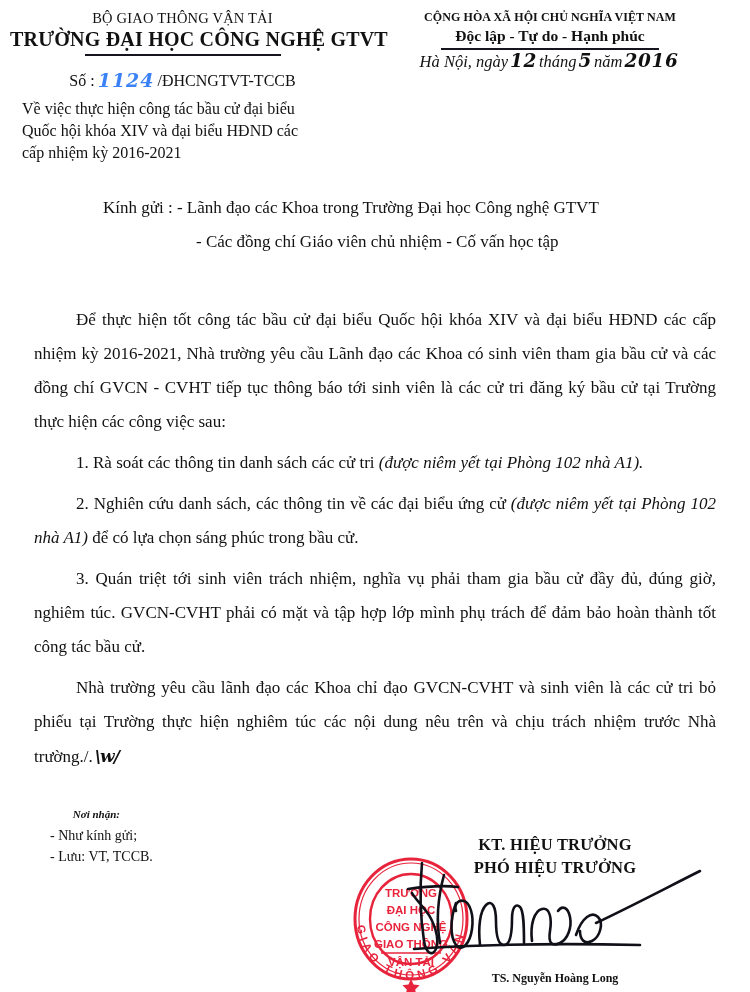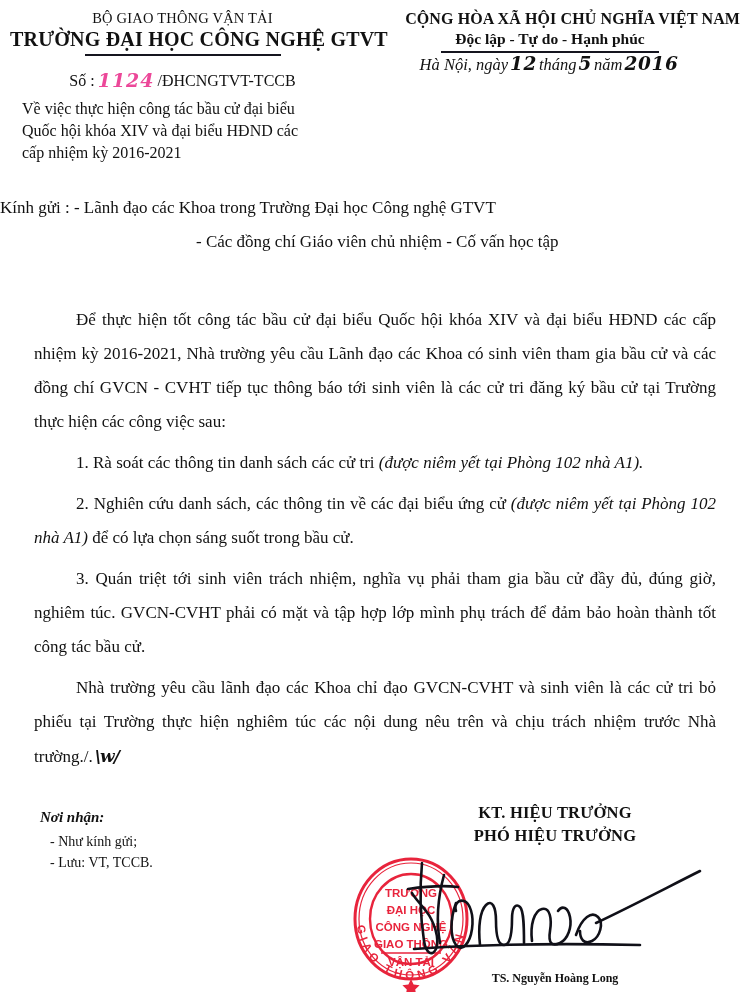--- a/index.html
+++ b/index.html
@@ -48,25 +48,24 @@
     white-space: nowrap;
   }
   .org-main {
     font-size: 20px;
     font-weight: bold;
     letter-spacing: .2px;
     white-space: nowrap;
     margin-top: 1px;
   }
   .nation-top {
-    font-size: 16px;
+    font-size: 12px;
     font-weight: bold;
     letter-spacing: .1px;
     white-space: nowrap;
-    text-align: right;
   }
   .nation-motto {
     font-size: 15.5px;
     font-weight: bold;
     margin-top: 2px;
     white-space: nowrap;
   }
   .rule {
     height: 1.6px;
     background: #15151f;
@@ -80,21 +79,21 @@
     font-size: 16px;
     text-align: center;
     white-space: nowrap;
   }
   .hw {
     font-family: "DejaVu Serif", serif;
     font-style: italic;
     font-size: 19px;
     font-weight: 600;
     letter-spacing: 1px;
-    color: #ec4899;
+    color: #3b82f6;
     vertical-align: -1px;
     padding: 0 3px;
   }
   .subject {
     margin-top: 7px;
     font-size: 16px;
     line-height: 1.38;
     text-align: left;
     padding-left: 12px;
     width: 290px;
@@ -114,21 +113,21 @@
   }
 
   
   .recipients {
     position: absolute;
     top: 198px;
     left: 0;
     width: 750px;
     font-size: 17px;
   }
-  .recip-1 { }
+  .recip-1 { padding-left: 103px; }
   .recip-2 { padding-left: 196px; margin-top: 14px; }
 
   
   .body {
     position: absolute;
     top: 303px;
     left: 34px;
     width: 682px;
     font-size: 17px;
     line-height: 34px;
@@ -153,38 +152,40 @@
   .recv {
     position: absolute;
     left: 40px;
     top: 806px;
     font-size: 14px;
     line-height: 1.5;
   }
   .recv-title {
     font-style: italic;
     font-weight: bold;
-    font-size: 15px;
+    font-size: 11px;
     margin-bottom: 2px;
+    text-align: center;
   }
   .recv-item { padding-left: 10px; }
 
   .signblock {
     position: absolute;
     left: 390px;
     top: 803px;
     width: 330px;
     text-align: center;
   }
   .sign-role1,
   .sign-role2 {
     font-size: 16.5px;
     font-weight: bold;
     letter-spacing: .2px;
     white-space: nowrap;
+    margin-top: 32px;
   }
   .sign-role2 { margin-top: 3px; }
   .sign-name {
     position: absolute;
     left: 0;
     top: 168px;
     width: 330px;
     text-align: center;
     font-size: 12px;
     font-weight: bold;
@@ -242,21 +243,21 @@
     <div class="recip-1">Kính gửi : - Lãnh đạo các Khoa trong Trường Đại học Công nghệ GTVT</div>
     <div class="recip-2">- Các đồng chí Giáo viên chủ nhiệm - Cố vấn học tập</div>
   </div>
 
   <div class="body">
 
     <p><span>Để thực hiện tốt công tác bầu cử đại biểu Quốc hội khóa XIV và đại biểu HĐND các cấp nhiệm kỳ 2016-2021, Nhà trường yêu cầu Lãnh đạo các Khoa có sinh viên tham gia bầu cử và các đồng chí GVCN - CVHT tiếp tục thông báo tới sinh viên là các cử tri đăng ký bầu cử tại Trường thực hiện các công việc sau:</span></p>
 
     <p><span>1. Rà soát các thông tin danh sách các cử tri </span><span class="it">(được niêm yết tại Phòng 102 nhà A1).</span></p>
 
-    <p><span>2. Nghiên cứu danh sách, các thông tin về các đại biểu ứng cử </span><span class="it">(được niêm yết tại Phòng 102 nhà A1)</span><span> để có lựa chọn sáng suốt trong bầu cử.</span></p>
+    <p><span>2. Nghiên cứu danh sách, các thông tin về các đại biểu ứng cử </span><span class="it">(được niêm yết tại Phòng 102 nhà A1)</span><span> để có lựa chọn sáng phúc trong bầu cử.</span></p>
 
     <p><span>3. Quán triệt tới sinh viên trách nhiệm, nghĩa vụ phải tham gia bầu cử đầy đủ, đúng giờ, nghiêm túc. GVCN-CVHT phải có mặt và tập hợp lớp mình phụ trách để đảm bảo hoàn thành tốt công tác bầu cử.</span></p>
 
     <p><span>Nhà trường yêu cầu lãnh đạo các Khoa chỉ đạo GVCN-CVHT và sinh viên là các cử tri bỏ phiếu tại Trường thực hiện nghiêm túc các nội dung nêu trên và chịu trách nhiệm trước Nhà trường./.</span><span class="sign-mark">\w/</span></p>
   </div>
 
   <div class="recv">
     <div class="recv-title">Nơi nhận:</div>
     <div class="recv-item">- Như kính gửi;</div>
     <div class="recv-item">- Lưu: VT, TCCB.</div>

